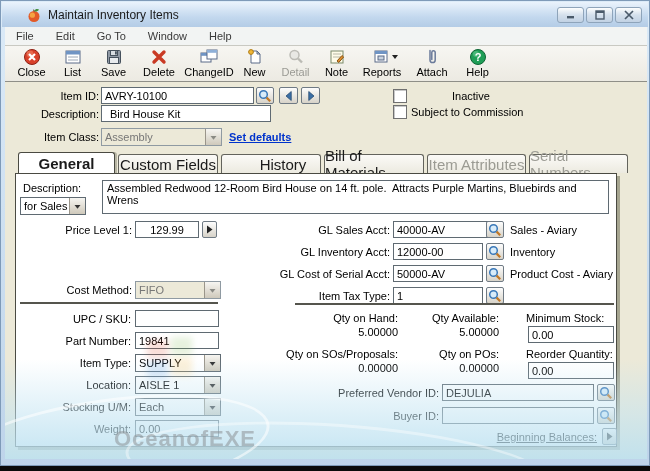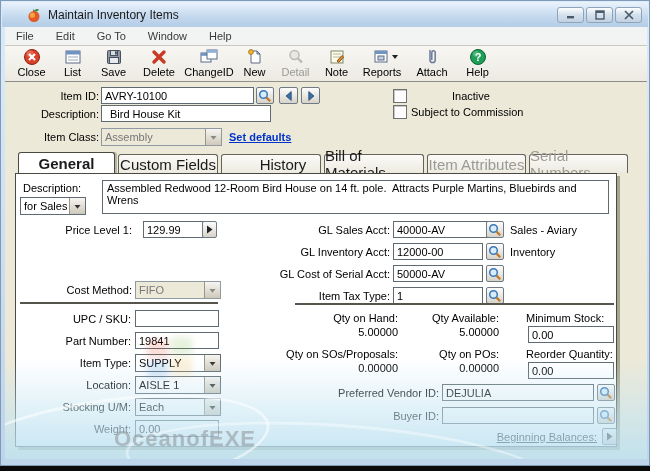--- a/index.html
+++ b/index.html
@@ -256,21 +256,21 @@
           <span>for Sales</span>
           <span class="arrowbox">
               <svg width="9" height="9" viewBox="0 0 12 12">
                 <polygon points="2,4 10,4 6,9" fill="#333"></polygon>
               </svg>
             </span>
         </div>
         <textarea class="bigdesc" style="">Assembled Redwood 12-Room Bird House on 14 ft. pole.  Attracts Purple Martins, Bluebirds and Wrens</textarea>
 
         <span class="lbr" style="left:4px;top:50px;width:112px;">Price Level 1:</span>
-        <input class="tx" style="left: 127px; top: 47px; width: 64px;" value="129.99">
+        <input class="tx" style="left: 119px; top: 47px; width: 64px; text-align: center;" value="129.99">
         <button class="btn16" style="left:186px;top:47px;width:15px;">
           <svg width="9" height="11" viewBox="0 0 9 11">
               <polygon points="2,1.5 7.5,5.5 2,9.5" fill="#222"></polygon>
             </svg>
         </button>
 
         <span class="lbr" style="left:4px;top:110px;width:112px;">Cost Method:</span>
         <div class="combo disabled" style="left:119px;top:107px;width:86px;">
           <span>FIFO</span>
           <span class="arrowbox">
@@ -301,20 +301,21 @@
         <span class="lb" style="left:494px;top:72px;">Inventory</span>
 
         <span class="lbr" style="left:226px;top:94px;width:148px;">GL Cost of Serial Acct:</span>
         <input class="tx" style="left: 377px; top: 91px; width: 90px;" value="50000-AV">
         <button class="btn16" style="left:470px;top:91px;">
             <svg width="14" height="14" viewBox="0 0 14 14">
               <circle cx="5.5" cy="5.5" r="3.8" fill="#d8ecfa" stroke="#3a78b8" stroke-width="1.5"></circle>
               <line x1="8.6" y1="8.6" x2="12.2" y2="12.2" stroke="#c07828" stroke-width="2.2"></line>
             </svg>
           </button>
+        <span class="lb" style="left:494px;top:94px;">Product Cost - Aviary</span>
 
         <span class="lbr" style="left:226px;top:116px;width:148px;">Item Tax Type:</span>
         <input class="tx" style="left: 377px; top: 113px; width: 90px;" value="1">
         <button class="btn16" style="left:470px;top:113px;">
             <svg width="14" height="14" viewBox="0 0 14 14">
               <circle cx="5.5" cy="5.5" r="3.8" fill="#d8ecfa" stroke="#3a78b8" stroke-width="1.5"></circle>
               <line x1="8.6" y1="8.6" x2="12.2" y2="12.2" stroke="#c07828" stroke-width="2.2"></line>
             </svg>
           </button>
 

